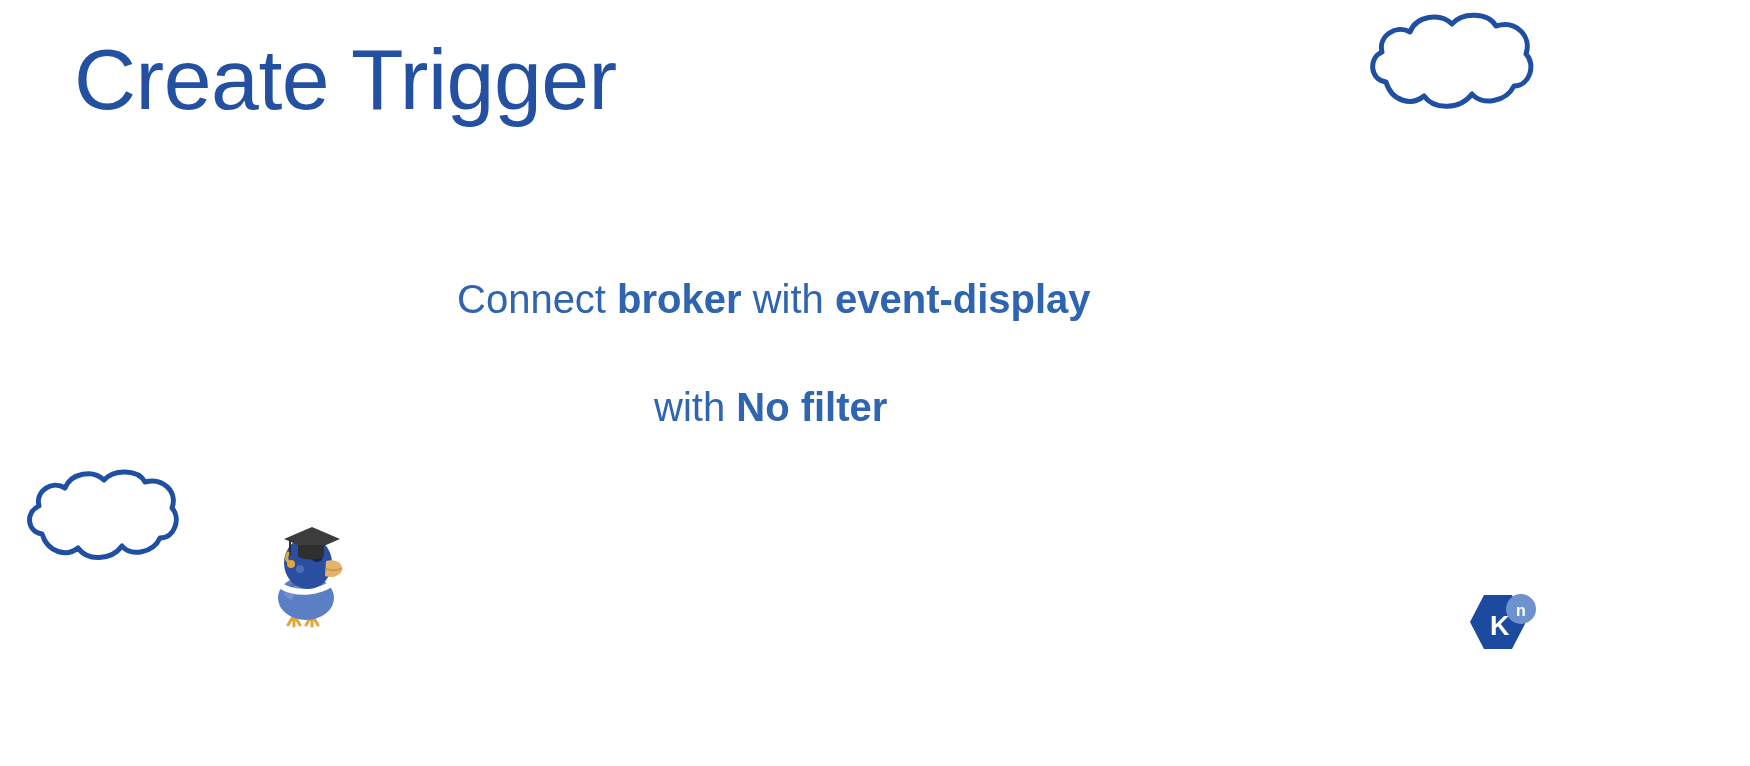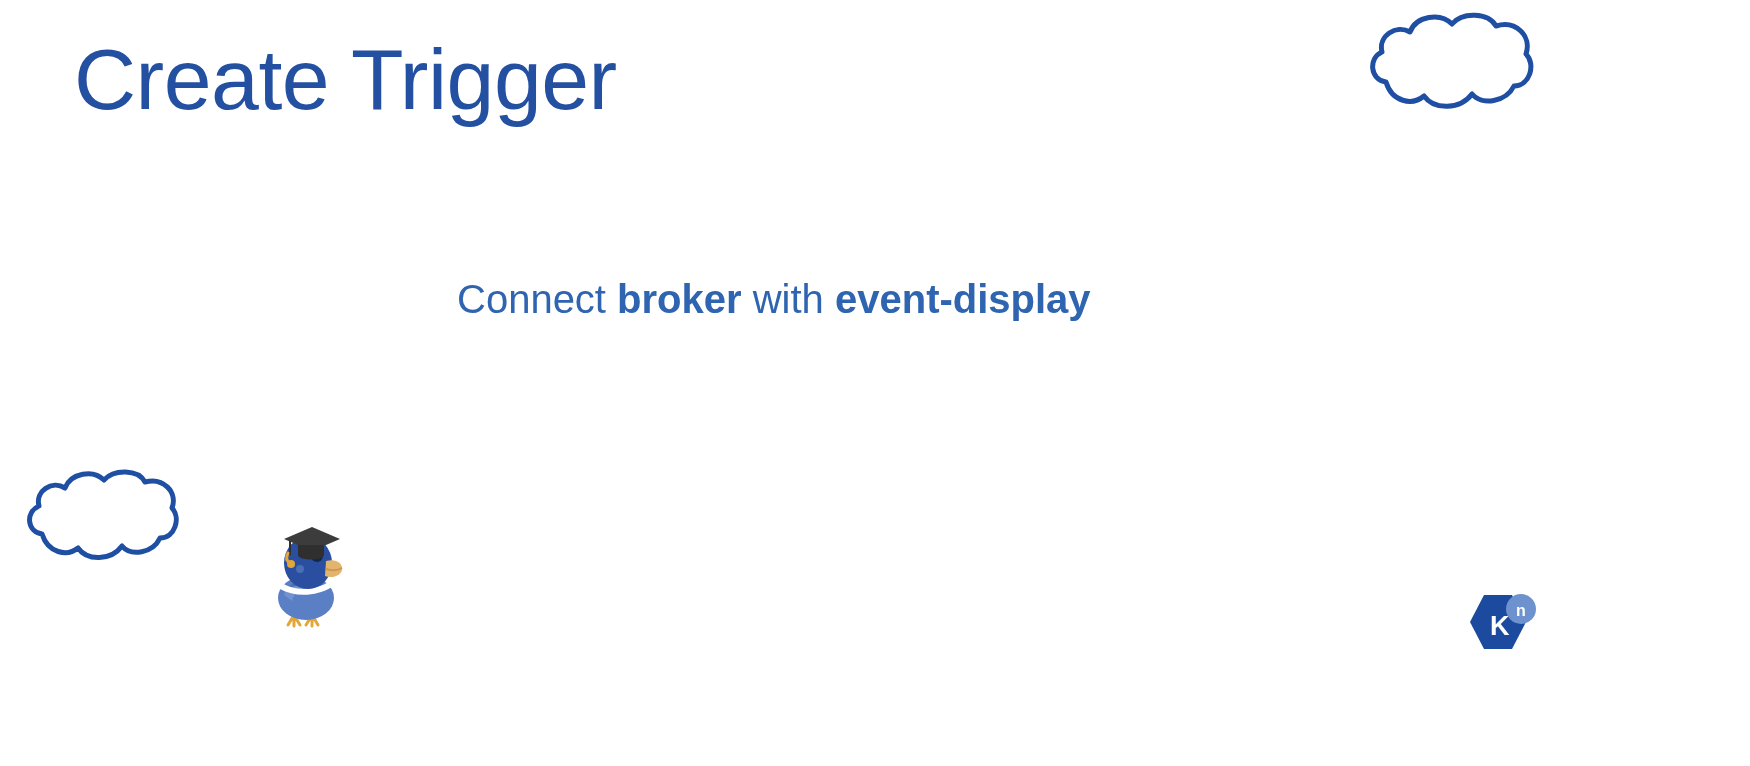--- a/index.html
+++ b/index.html
@@ -101,20 +101,23 @@
   <div class="cloud cloud-left">
     <svg width="158" height="100" viewBox="0 0 158 100" fill="none" aria-hidden="true">
       <path d="M20 68 C5 66 3 46 17 40 C13 25 30 14 43 22 C49 7 71 3 82 14 C92 3 116 3 123 16 C141 11 156 26 150 42 C159 52 153 72 138 72 C131 87 109 91 100 80 C89 95 65 95 56 82 C45 91 26 87 20 68 Z" stroke="#1F4FA3" stroke-width="5" fill="#ffffff" stroke-linejoin="round"></path>
     </svg>
   </div>
 
   <div class="line line-1">
     <span>Connect </span><b>broker</b><span> with </span><b>event-display</b>
   </div>
 
+  <div class="line line-2">
+    <span>with </span><b>No filter</b>
+  </div>
 
   <div class="bird">
     <svg width="80" height="126" viewBox="0 0 80 126" aria-hidden="true">
 
       <path d="M26 112 l-6 10 M26 112 l0 11 M26 112 l6 10" stroke="#E2A63A" stroke-width="3" fill="none" stroke-linecap="round"></path>
       <path d="M44 112 l-6 10 M44 112 l0 11 M44 112 l6 10" stroke="#E2A63A" stroke-width="3" fill="none" stroke-linecap="round"></path>
 
       <ellipse cx="38" cy="95" rx="28" ry="22" fill="#5B7FC4"></ellipse>
       <path d="M16 92 c4 -12 18 -16 26 -10 c-8 2 -16 8 -18 16 z" fill="#7391D0"></path>
       <path d="M20 86 c6 -6 16 -8 24 -2" stroke="#4A6FB5" stroke-width="2.5" fill="none" stroke-linecap="round"></path>

